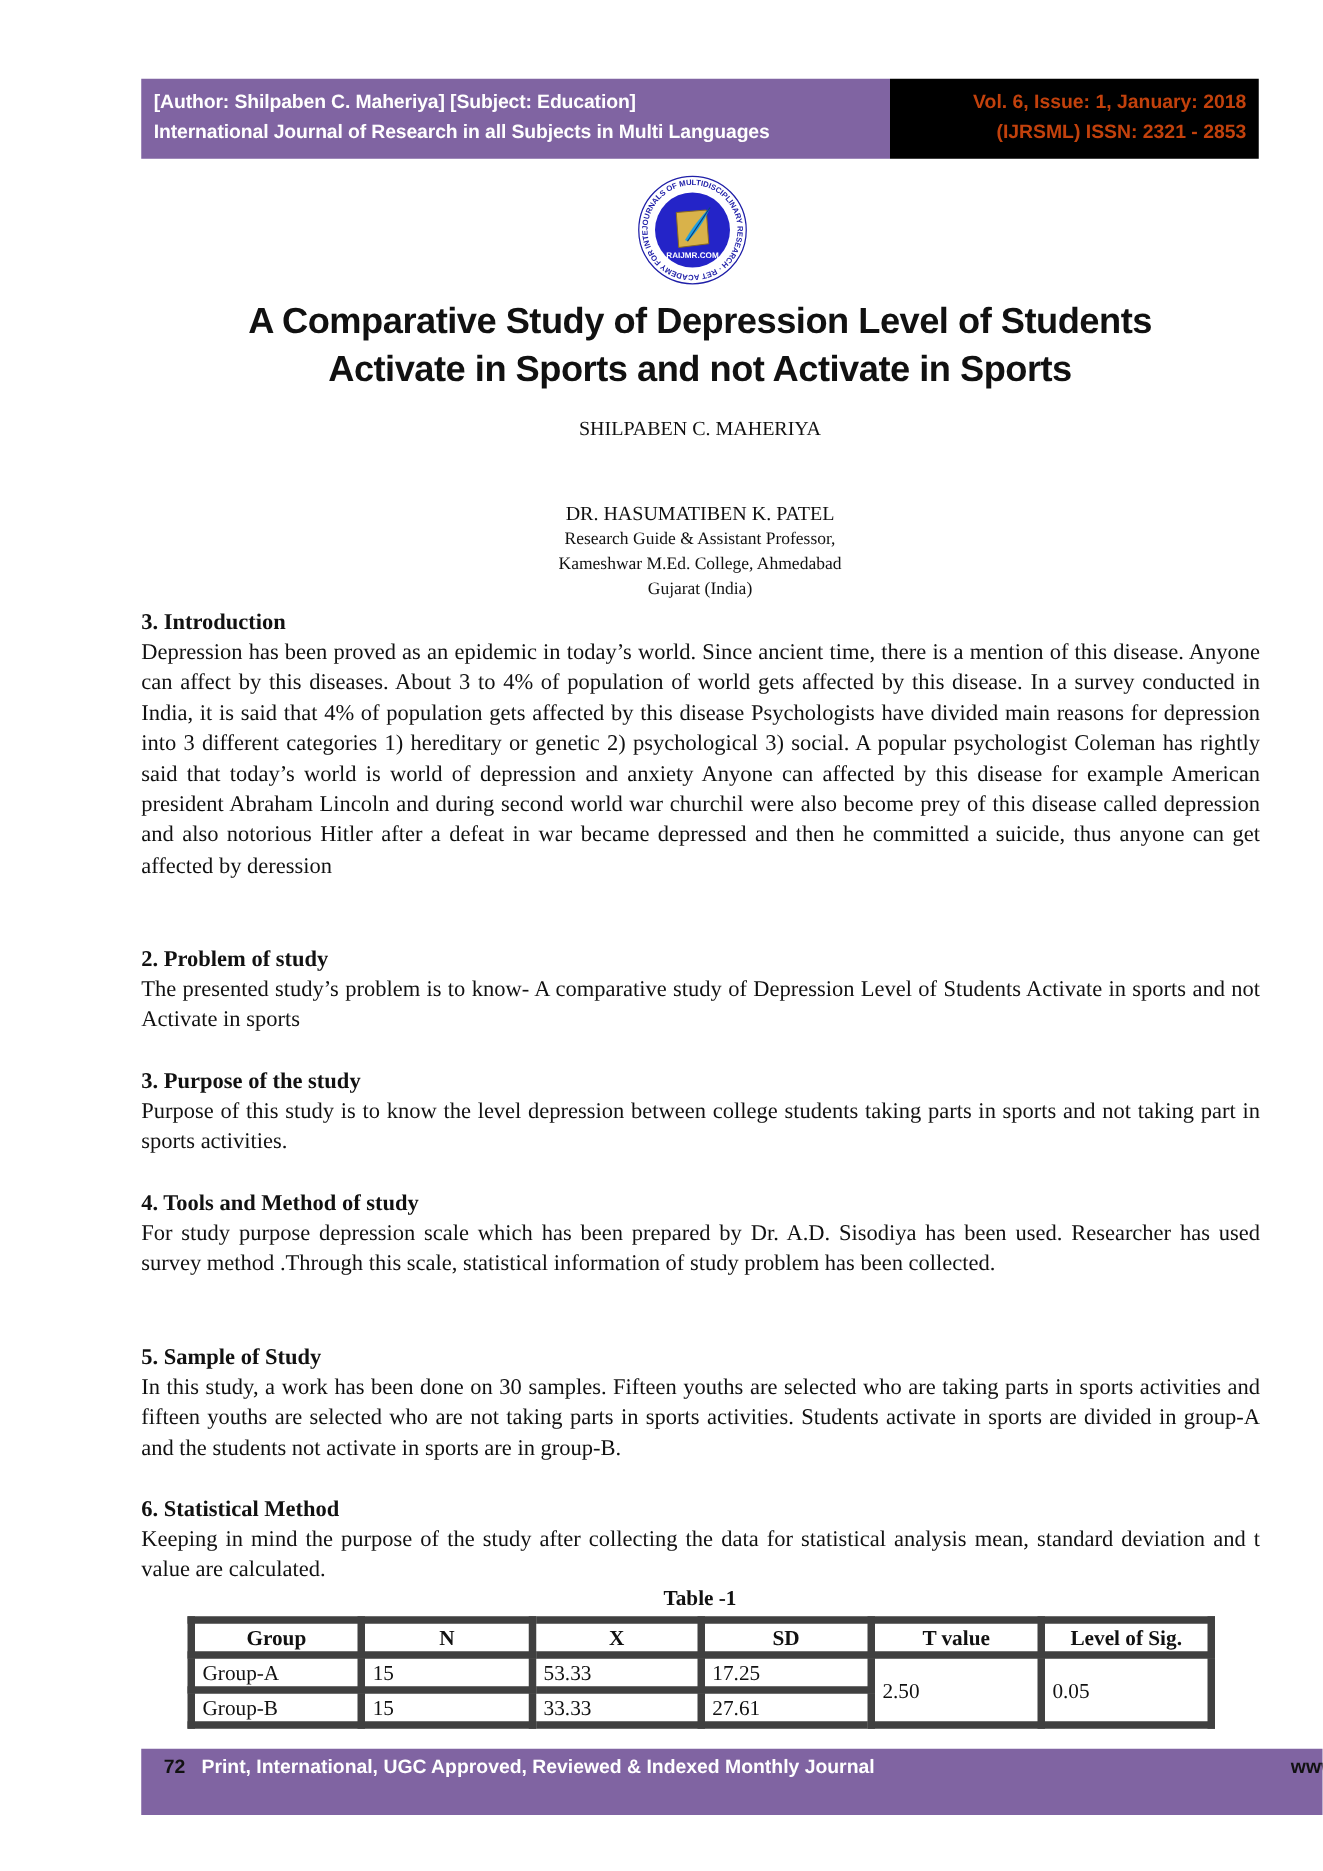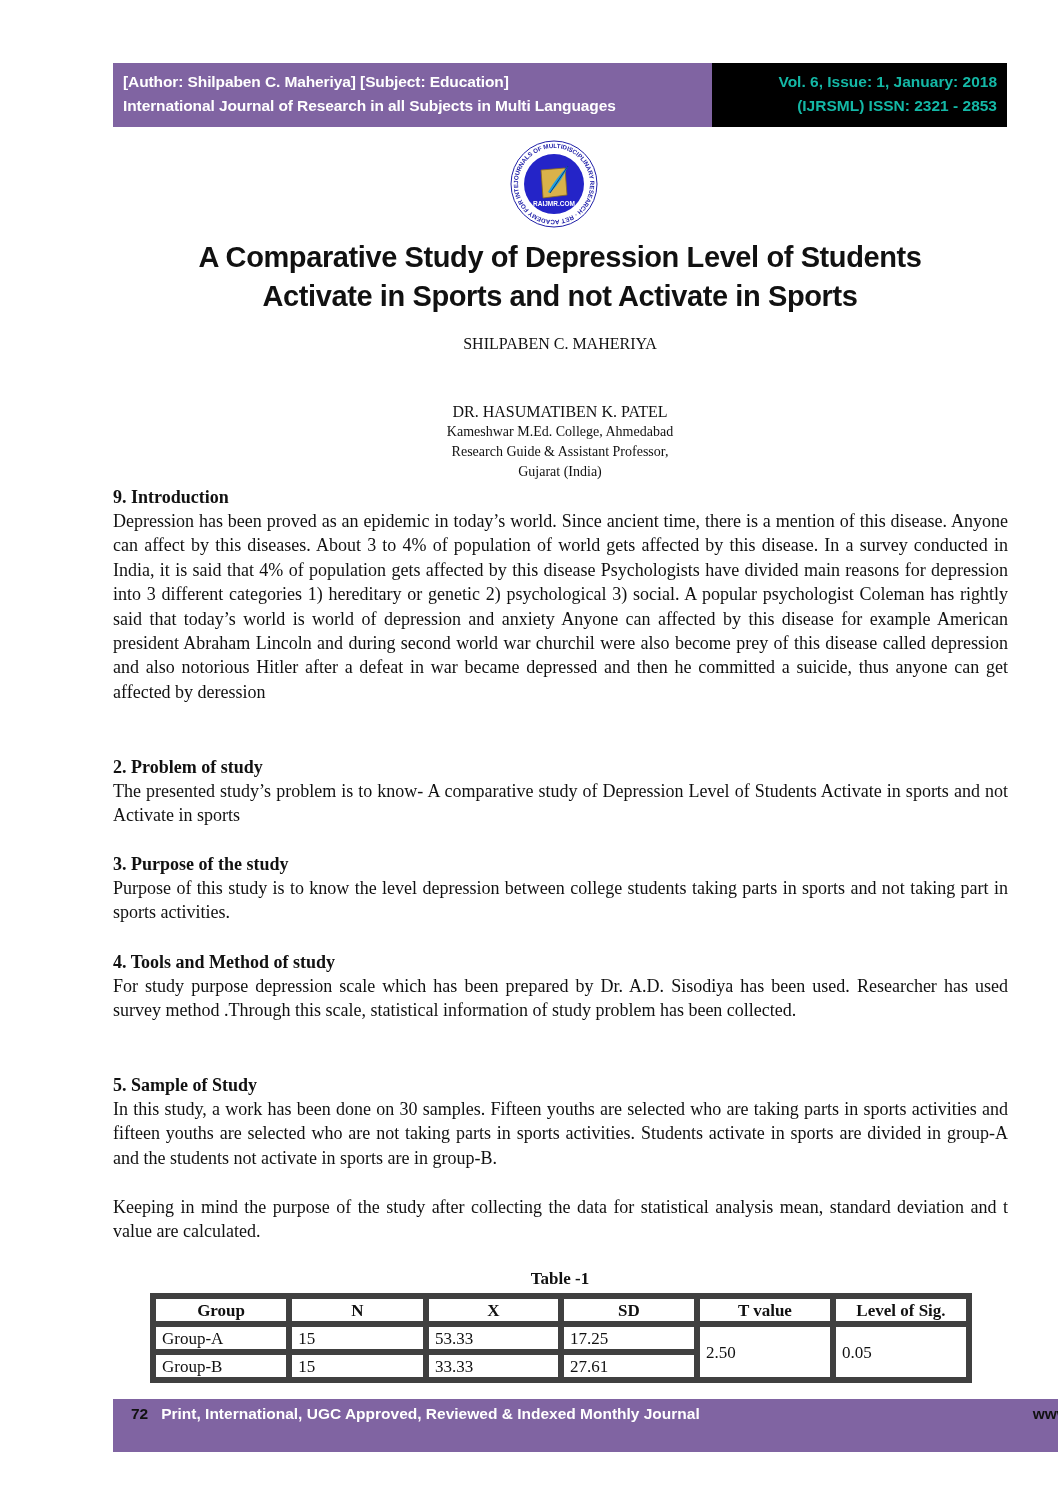--- a/index.html
+++ b/index.html
@@ -1,19 +1,19 @@
 <!DOCTYPE html>
 <html><head>
   <meta charset="utf-8">
   <style>
     html, body { margin: 0; padding: 0; background: #ffffff; }
     body { width: 1058px; height: 1497px; position: relative; overflow: hidden; font-family: "Liberation Serif", serif; color: #111; }
     .hdr { position: absolute; left: 113px; top: 63px; width: 894px; height: 64px; display: flex; }
     .hdr-left { width: 599px; height: 64px; background: #8064a2; color: #fff; font-family: "Liberation Sans", sans-serif; font-weight: bold; font-size: 15.5px; line-height: 24px; padding: 7px 0 0 10px; box-sizing: border-box; letter-spacing: -0.1px; }
-    .hdr-right { width: 295px; height: 64px; background: #000; color: #14b8a6; font-family: "Liberation Sans", sans-serif; font-weight: bold; font-size: 15.5px; line-height: 24px; padding: 7px 10px 0 0; box-sizing: border-box; text-align: right; }
+    .hdr-right { width: 295px; height: 64px; background: #000; color: #c2410c; font-family: "Liberation Sans", sans-serif; font-weight: bold; font-size: 15.5px; line-height: 24px; padding: 7px 10px 0 0; box-sizing: border-box; text-align: right; }
     .logo { position: absolute; left: 510px; top: 140px; width: 88px; height: 88px; }
     .title { position: absolute; left: 100px; top: 238px; width: 920px; text-align: center; font-family: Liberation Sans, sans-serif; font-weight: bold; font-size: 29px; line-height: 39px; letter-spacing: -0.4px; }
     .author { position: absolute; left: 250px; width: 620px; text-align: center; }
     .a-name { font-size: 16px; line-height: 20px; }
     .a-aff { font-size: 14px; line-height: 20px; }
     .body-text { position: absolute; left: 113px; width: 895px; font-size: 18px; line-height: 24.4px; text-align: justify; }
     .sec-h { font-weight: bold; font-size: 18px; line-height: 24px; }
     .table-cap { position: absolute; left: 450px; top: 1269px; width: 220px; text-align: center; font-weight: bold; font-size: 17px; }
     table.stats { position: absolute; left: 150px; top: 1293px; width: 822px; border-collapse: collapse; font-size: 17px; }
     table.stats th, table.stats td { border: 6px solid #404040; height: 22px; padding: 0 6px; line-height: 21px; }
@@ -58,27 +58,27 @@
 <div class="title">
   <div>A Comparative Study of Depression Level of Students</div>
   <div>Activate in Sports and not Activate in Sports</div>
 </div>
 
 <div class="author" style="top:334px;">
   <div class="a-name">SHILPABEN C. MAHERIYA</div>
 </div>
 <div class="author" style="top:402px;">
   <div class="a-name">DR. HASUMATIBEN K. PATEL</div>
+  <div class="a-aff">Research Guide &amp; Assistant Professor,</div>
   <div class="a-aff">Kameshwar M.Ed. College, Ahmedabad</div>
-  <div class="a-aff">Research Guide &amp; Assistant Professor,</div>
   <div class="a-aff">Gujarat (India)</div>
 </div>
 
 <div class="body-text" style="top:485px;">
-  <div class="sec-h">9. Introduction</div>
+  <div class="sec-h">3. Introduction</div>
   <div>Depression has been proved as an epidemic in today’s world. Since ancient time, there is a mention of this disease. Anyone can affect by this diseases. About 3 to 4% of population of world gets affected by this disease. In a survey conducted in India, it is said that 4% of population gets affected by this disease Psychologists have divided main reasons for depression into 3 different categories 1) hereditary or genetic 2) psychological 3) social. A popular psychologist Coleman has rightly said that today’s world is world of depression and anxiety Anyone can affected by this disease for example American president Abraham Lincoln and during second world war churchil  were also become prey of this disease called depression and also notorious Hitler after a defeat in war became depressed and then he committed a suicide, thus anyone can get affected by deression</div>
 </div>
 
 <div class="body-text" style="top:755px;">
   <div class="sec-h">2. Problem of study</div>
   <div>The presented study’s problem is to know- A comparative study of Depression Level of Students Activate in sports and not Activate in sports</div>
 </div>
 
 <div class="body-text" style="top:852px;">
   <div class="sec-h">3. Purpose of the study</div>
@@ -89,20 +89,21 @@
   <div class="sec-h">4. Tools and Method of study</div>
   <div>For study purpose depression scale which has been prepared by Dr. A.D. Sisodiya has been used. Researcher has used survey method .Through this scale, statistical information of study problem has been collected.</div>
 </div>
 
 <div class="body-text" style="top:1073px;">
   <div class="sec-h">5. Sample of Study</div>
   <div>In this study, a work has been done on 30 samples. Fifteen youths are selected who are taking parts in sports activities and fifteen youths are selected who are not taking parts in sports activities. Students activate in sports are divided in group-A and the students not activate in sports are in group-B.</div>
 </div>
 
 <div class="body-text" style="top:1195px;">
+  <div class="sec-h">6. Statistical Method</div>
   <div>Keeping in mind the purpose of the study after collecting the data for statistical analysis mean, standard deviation and t value are calculated.</div>
 </div>
 
 <div class="table-cap">Table -1</div>
 <table class="stats">
   <colgroup>
     <col style="width:137px">
       <col style="width:138px">
       <col style="width:136px">
       <col style="width:137px">

